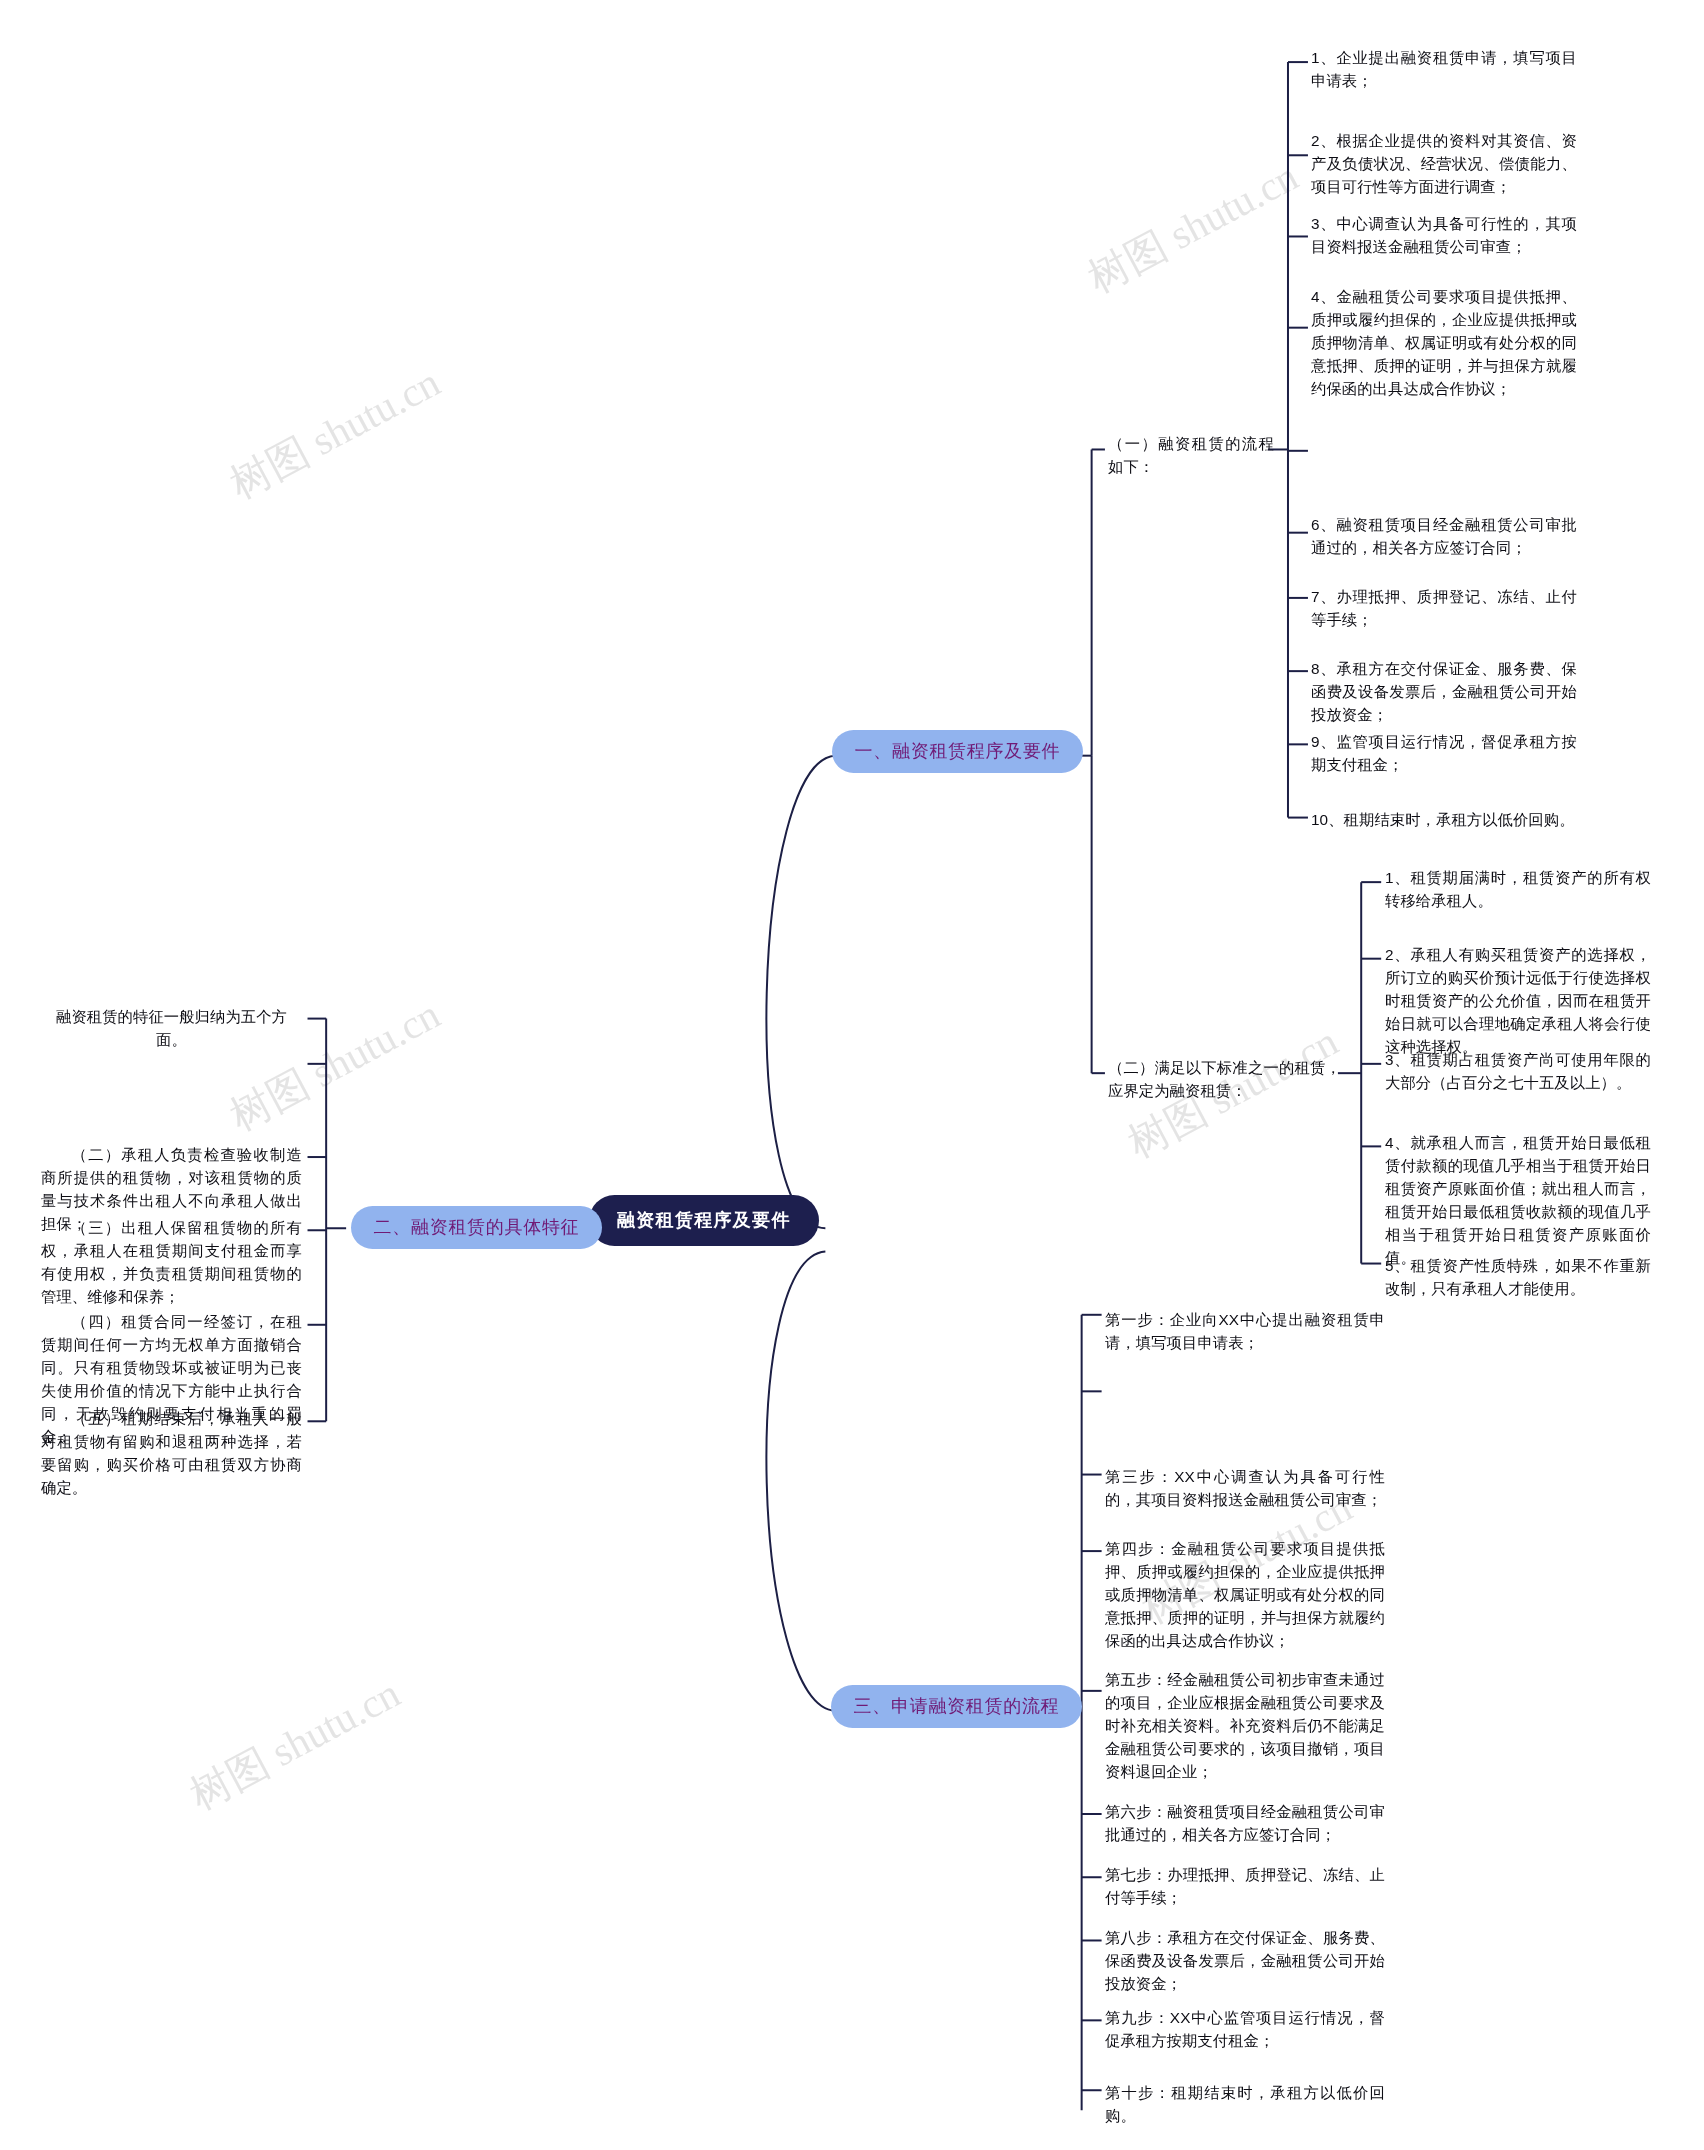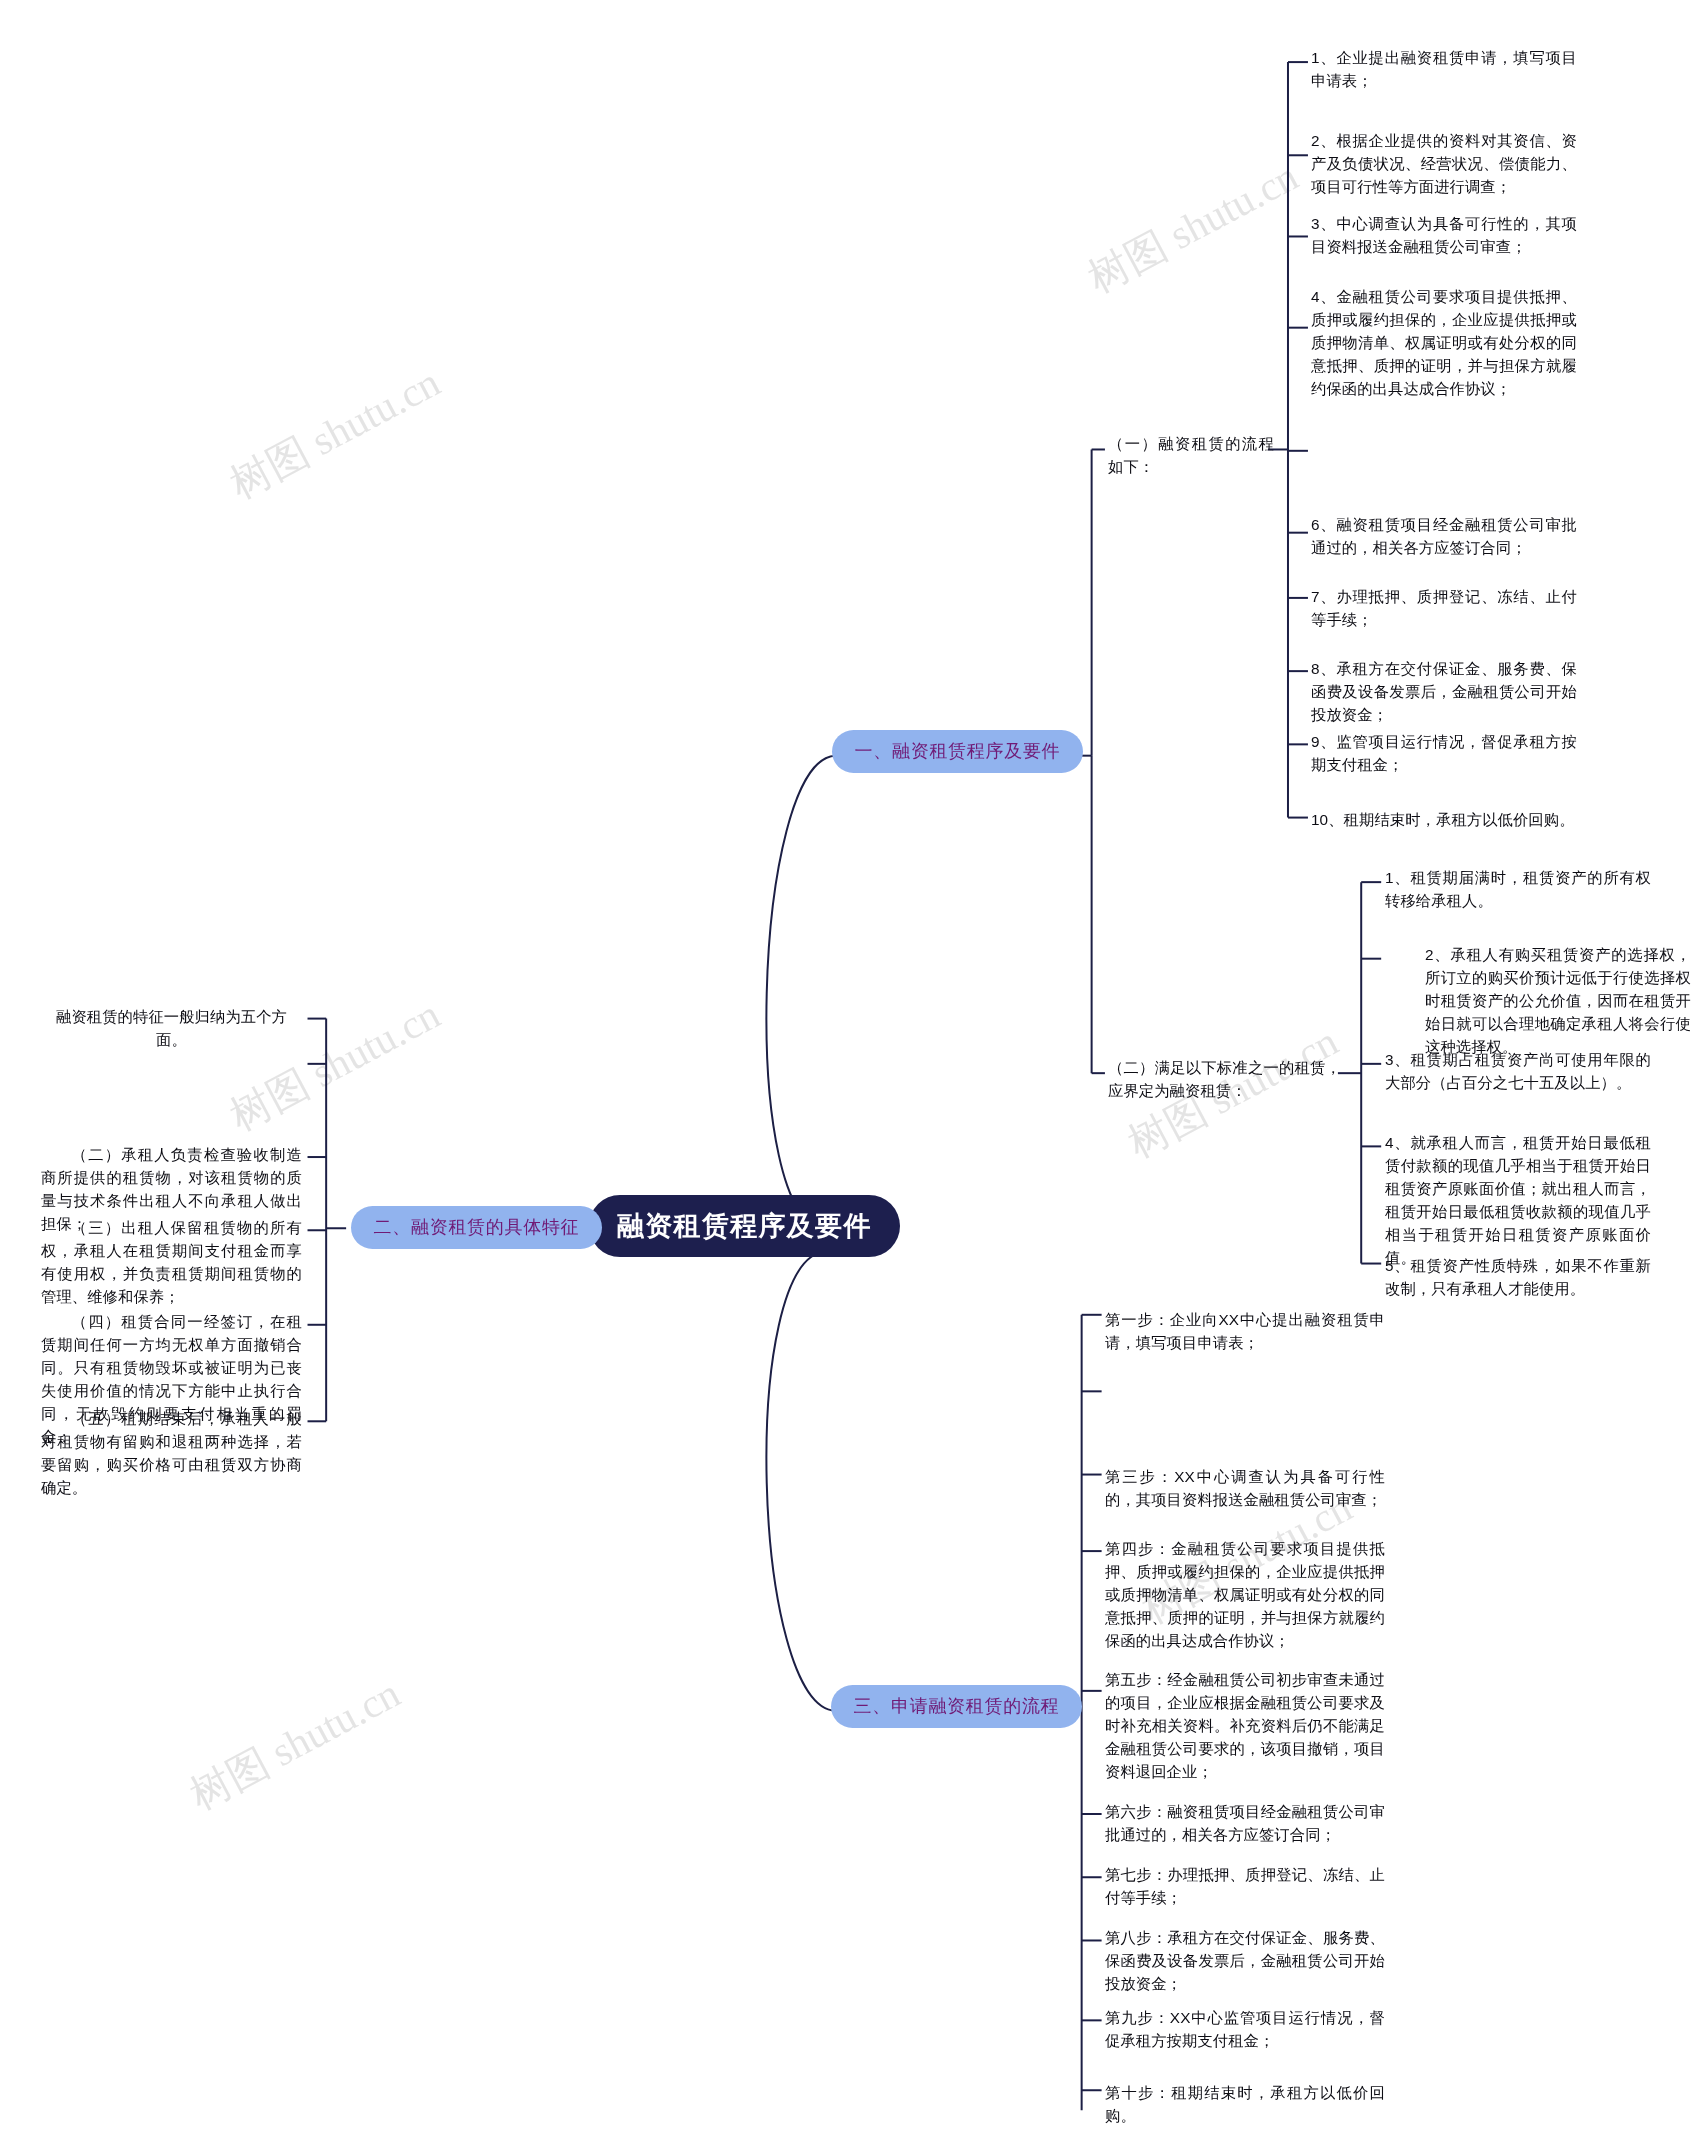--- a/index.html
+++ b/index.html
@@ -29,21 +29,21 @@
   #links { position:absolute; left:0; top:0; width:1704px; height:2151px; z-index:1; }
   #links path, #links line { fill:none; stroke:#1c1f45; stroke-width:3; }
 
   
   .node { position:absolute; z-index:3; }
 
   .root {
     background:#1d1f4e;
     color:#ffffff;
     border-radius:31px;
-    font-size:27px;
+    font-size:18px;
     font-weight:bold;
     letter-spacing:1.3px;
     padding:14.6px 28px;
     white-space:nowrap;
     line-height:1.2;
   }
 
   .branch {
     background:#91b3ee;
     color:#701a75;
@@ -149,21 +149,21 @@
   <div class="node leaf" style="left:1311px; top:286px; width:266px;">4、金融租赁公司要求项目提供抵押、质押或履约担保的，企业应提供抵押或质押物清单、权属证明或有处分权的同意抵押、质押的证明，并与担保方就履约保函的出具达成合作协议；</div>
   <div class="node leaf" style="left:1311px; top:514px; width:266px;">6、融资租赁项目经金融租赁公司审批通过的，相关各方应签订合同；</div>
   <div class="node leaf" style="left:1311px; top:586px; width:266px;">7、办理抵押、质押登记、冻结、止付等手续；</div>
   <div class="node leaf" style="left:1311px; top:658px; width:266px;">8、承租方在交付保证金、服务费、保函费及设备发票后，金融租赁公司开始投放资金；</div>
   <div class="node leaf" style="left:1311px; top:731px;width:266px;">9、监管项目运行情况，督促承租方按期支付租金；</div>
   <div class="node leaf" style="left:1311px; top:809px;width:266px;">10、租期结束时，承租方以低价回购。</div>
 
   <div class="node leaf" style="left:1108px; top:1057px; width:233px;">（二）满足以下标准之一的租赁，应界定为融资租赁：</div>
 
   <div class="node leaf" style="left:1385px; top:867px; width:266px;">1、租赁期届满时，租赁资产的所有权转移给承租人。</div>
-  <div class="node leaf" style="left:1385px; top:944px; width:266px;margin-left:40px;">2、承租人有购买租赁资产的选择权，所订立的购买价预计远低于行使选择权时租赁资产的公允价值，因而在租赁开始日就可以合理地确定承租人将会行使这种选择权。</div>
+  <div class="node leaf" style="left:1385px; top:944px; width:266px;">2、承租人有购买租赁资产的选择权，所订立的购买价预计远低于行使选择权时租赁资产的公允价值，因而在租赁开始日就可以合理地确定承租人将会行使这种选择权。</div>
   <div class="node leaf" style="left:1385px; top:1049px; width:266px;">3、租赁期占租赁资产尚可使用年限的大部分（占百分之七十五及以上）。</div>
   <div class="node leaf" style="left:1385px; top:1132px; width:266px;">4、就承租人而言，租赁开始日最低租赁付款额的现值几乎相当于租赁开始日租赁资产原账面价值；就出租人而言，租赁开始日最低租赁收款额的现值几乎相当于租赁开始日租赁资产原账面价值。</div>
   <div class="node leaf" style="left:1385px; top:1255px; width:266px;">5、租赁资产性质特殊，如果不作重新改制，只有承租人才能使用。</div>
 
   <div class="node branch" style="left:351px; top:1206px;">二、融资租赁的具体特征</div>
 
   <div class="node leaf center" style="left:41px; top:1006px; width:261px;">融资租赁的特征一般归纳为五个方面。</div>
   <div class="node leaf indent" style="left:41px; top:1144px; width:261px;">（二）承租人负责检查验收制造商所提供的租赁物，对该租赁物的质量与技术条件出租人不向承租人做出担保；</div>
   <div class="node leaf indent" style="left:41px; top:1217px; width:261px;">（三）出租人保留租赁物的所有权，承租人在租赁期间支付租金而享有使用权，并负责租赁期间租赁物的管理、维修和保养；</div>
   <div class="node leaf indent" style="left:41px; top:1311px; width:261px;">（四）租赁合同一经签订，在租赁期间任何一方均无权单方面撤销合同。只有租赁物毁坏或被证明为已丧失使用价值的情况下方能中止执行合同，无故毁约则要支付相当重的罚金；</div>

